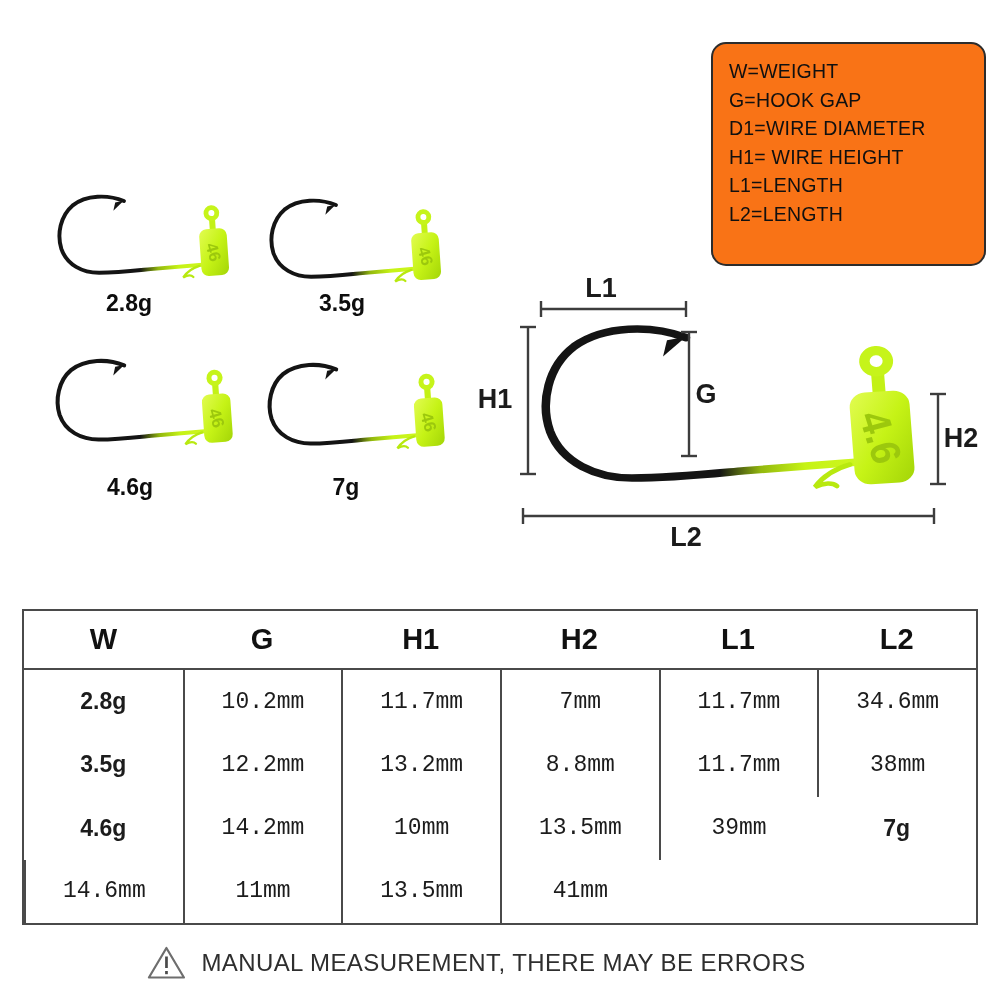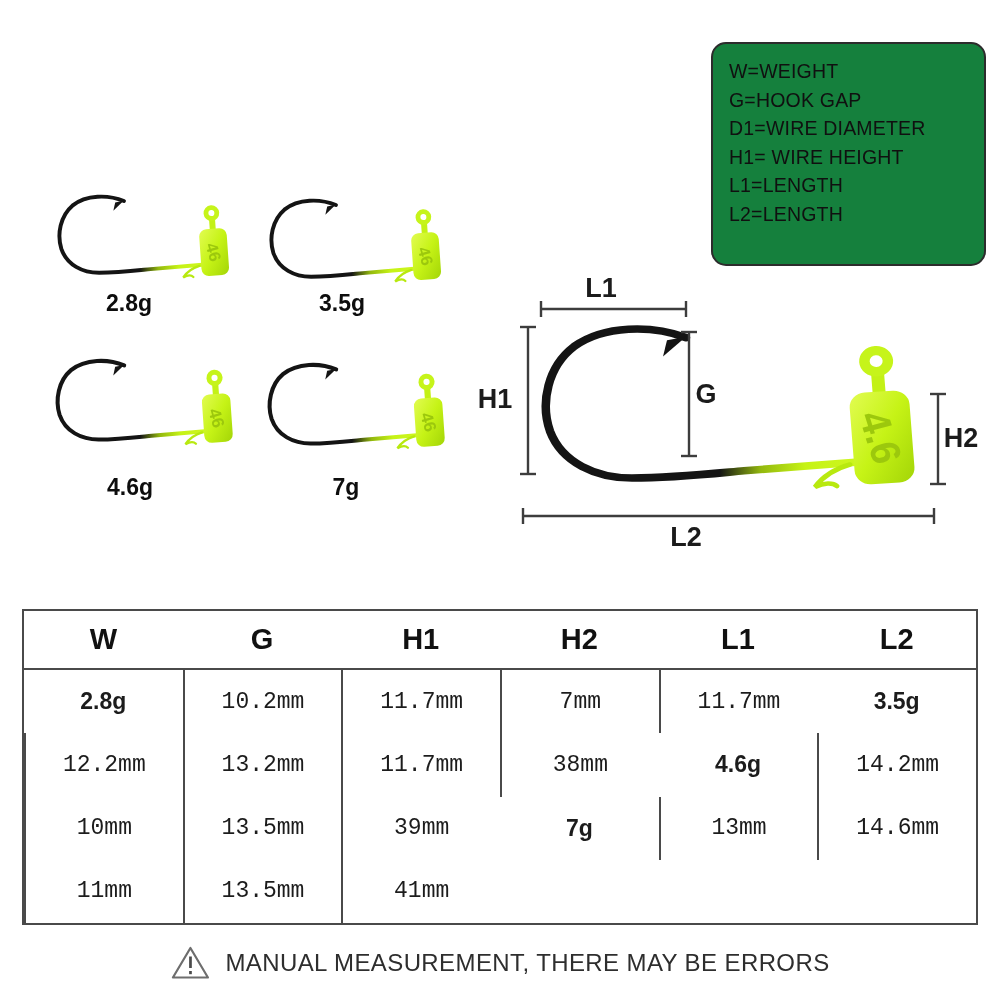--- a/index.html
+++ b/index.html
@@ -7,21 +7,21 @@
     position:relative;width:1000px;height:1000px;margin:0 auto;
     background:#ffffff;overflow:hidden;
     font-family:"Liberation Sans","DejaVu Sans",sans-serif;color:#161616;
   }
   .art{position:absolute;left:0;top:0;width:1000px;height:1000px;}
   .abs{position:absolute;}
   
   .legend{
     left:711px;top:42px;width:275px;height:224px;box-sizing:border-box;
     border:2px solid #2c2c2c;border-radius:15px;padding:13px 0 0 16px;
-    background:#15803d;
+    background:#f97316;
   }
   .legend-line{font-size:19.5px;line-height:28.6px;letter-spacing:.2px;color:#101010;white-space:nowrap;}
   
   .wlabel{font-size:23px;font-weight:bold;color:#0d0d0d;transform:translate(-50%,-50%);white-space:nowrap;}
   
   .dlabel{font-size:27px;font-weight:bold;color:#1b1b1b;transform:translate(-50%,-50%);white-space:nowrap;}
   
   .spec{
     left:22px;top:609px;width:956px;height:316px;box-sizing:border-box;
     border:2px solid #4a4a4a;background:#fff;
@@ -32,21 +32,21 @@
     font-size:29px;font-weight:bold;border-bottom:2px solid #4a4a4a;color:#111;
   }
   .spec .td{
     display:flex;align-items:center;justify-content:center;
     font-size:23px;color:#1c1c1c;
   }
   .spec .td.vline{border-left:2px solid #4a4a4a;font-family:Liberation Mono, monospace;}
   .spec .td.wcol{font-weight:bold;}
   
   .warn{
-    left:500px;top:963px;transform:translate(-50%,-50%);
+    left:476px;top:963px;transform:translate(-50%,-50%);
     display:flex;align-items:center;gap:15px;white-space:nowrap;
   }
   .warn-text{font-size:24px;color:#2e2e2e;letter-spacing:.4px;}
 </style>
 </head>
 <body>
 
 <div id="canvas">
 
   <svg class="art" viewBox="0 0 1000 1000" aria-hidden="true">
@@ -157,35 +157,36 @@
     <div class="th">H1</div>
     <div class="th">H2</div>
     <div class="th">L1</div>
     <div class="th">L2</div>
 
     <div class="td wcol">2.8g</div>
     <div class="td vline">10.2mm</div>
     <div class="td vline">11.7mm</div>
     <div class="td vline">7mm</div>
     <div class="td vline">11.7mm</div>
+    <div class="td vline">34.6mm</div>
 
     <div class="td wcol">3.5g</div>
     <div class="td vline">12.2mm</div>
     <div class="td vline">13.2mm</div>
+    <div class="td vline">8.8mm</div>
     <div class="td vline">11.7mm</div>
     <div class="td vline">38mm</div>
 
     <div class="td wcol">4.6g</div>
     <div class="td vline">14.2mm</div>
     <div class="td vline">10mm</div>
     <div class="td vline">13.5mm</div>
     <div class="td vline">39mm</div>
 
     <div class="td wcol">7g</div>
-    <div class="td vline">13mm</div>
     <div class="td vline">14.6mm</div>
     <div class="td vline">11mm</div>
     <div class="td vline">13.5mm</div>
     <div class="td vline">41mm</div>
   </div>
 
   <div class="abs warn">
     <span style="display:inline-flex;">
       <svg width="40" height="36" viewBox="0 0 40 36">
         <path d="M20 3 L37.5 32.5 H2.5 Z" fill="none" stroke="#6e6e6e" stroke-width="2.2" stroke-linejoin="round"></path>

